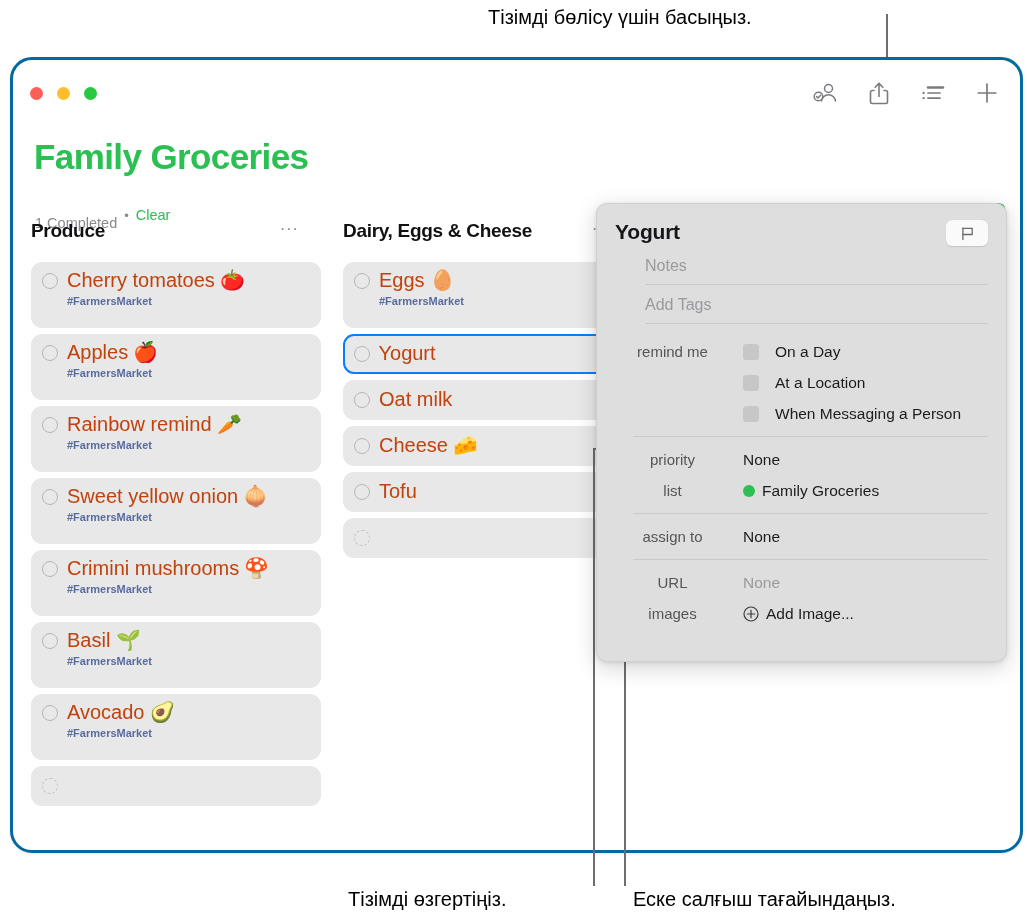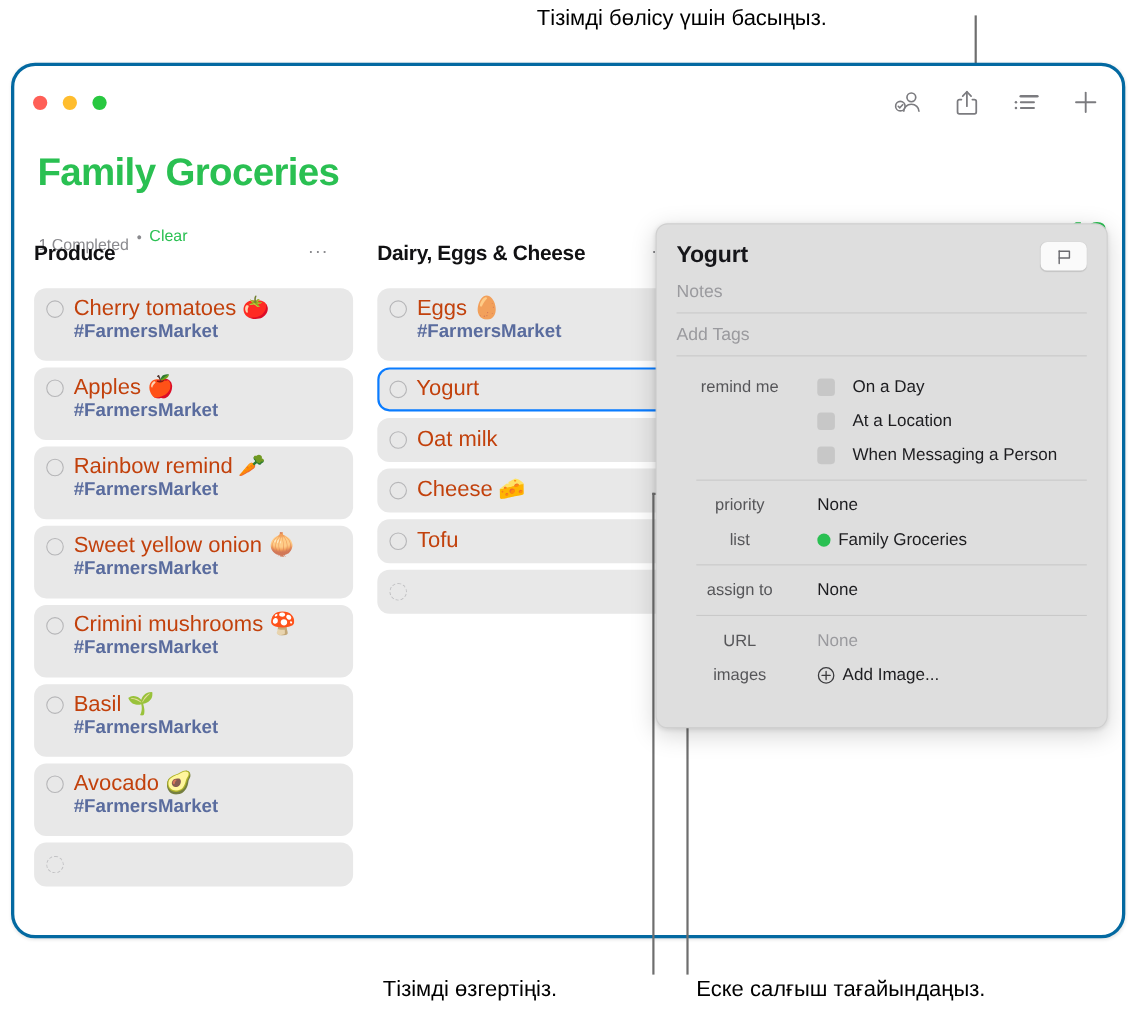--- a/index.html
+++ b/index.html
@@ -178,21 +178,21 @@
   .circle.dashed { border-style: dashed; border-color: #c2c2c4; }
 
   .item-body { margin-left: 9px; flex: 1 1 auto; min-width: 0; }
   .item-label {
     font-size: 20px;
     color: #c2410c;
     white-space: nowrap;
     line-height: 19px;
   }
   .item-tag {
-    font-size: 17px;
+    font-size: 11px;
     font-weight: bold;
     color: #5a6c9e;
     margin-top: 3px;
     line-height: 16px;
   }
   .info-badge {
     position: absolute;
     right: 11px;
     top: 50%;
     transform: translateY(-50%);
@@ -249,20 +249,21 @@
     align-items: center;
     justify-content: center;
     box-shadow: 0 0.5px 1px rgba(0,0,0,0.12);
     cursor: default;
   }
   .pop-field {
     font-size: 16px;
     color: #9a9a9e;
     padding: 3px 0 9px 0;
     border-bottom: 1px solid #c9c9c9;
+    margin-left: 30px;
   }
   .pop-field.second { padding-top: 11px; }
 
   .pop-rows { margin-top: 12px; }
   .pop-row {
     display: flex;
     align-items: center;
     min-height: 31px;
   }
   .pop-label {

